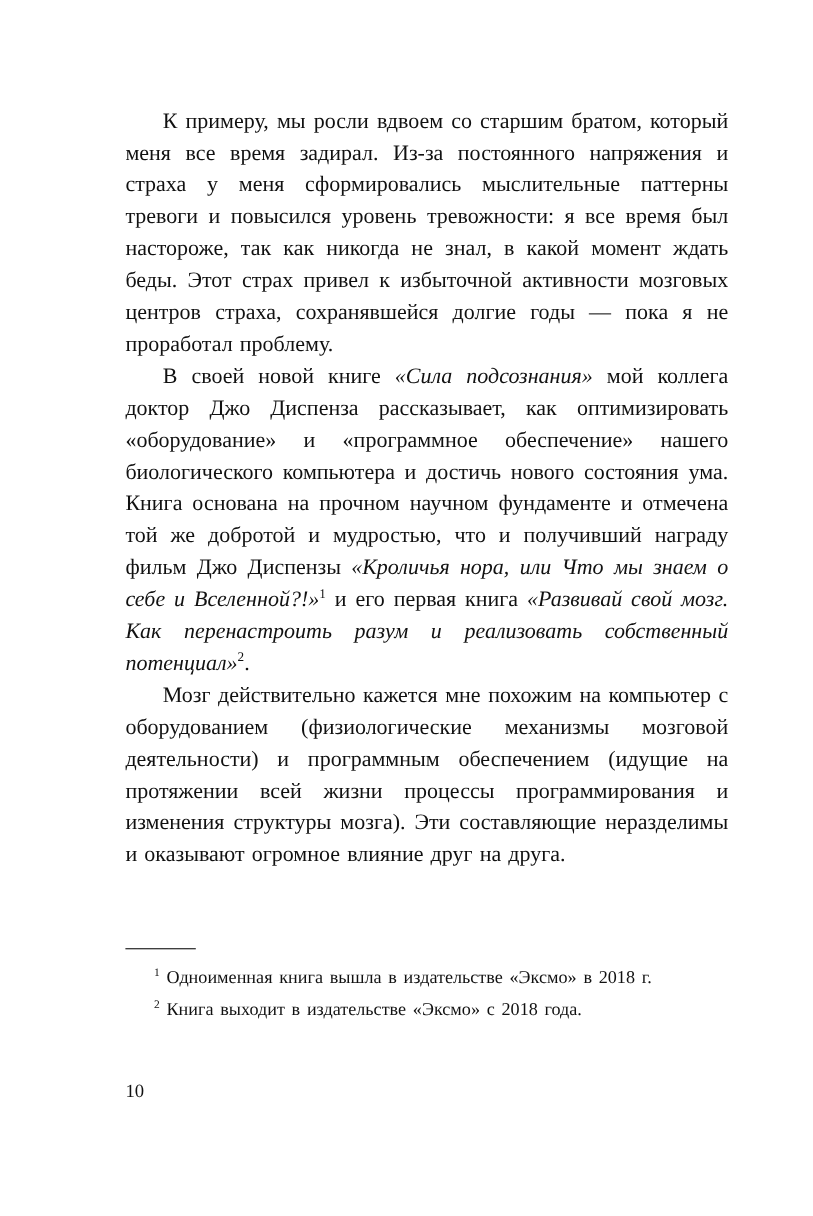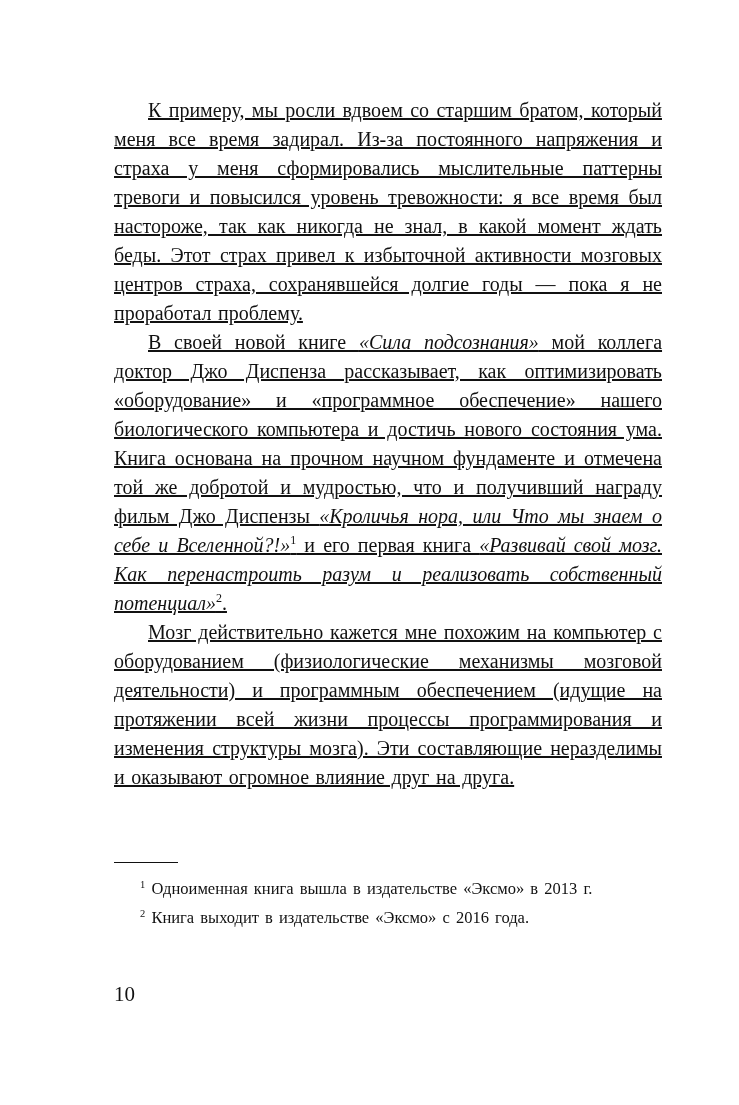--- a/index.html
+++ b/index.html
@@ -19,21 +19,20 @@
     position: absolute;
     top: 0; left: 0;
     width: 739px;
     height: 1105px;
   }
   .text-block {
     position: absolute;
     top: 96px;
     left: 114px;
     width: 548px;
-    text-decoration: underline;
   }
   .text-block p {
     margin: 0;
     font-size: 20px;
     line-height: 29px;
     text-align: justify;
     text-indent: 34px;
     word-spacing: 1.5px;
     hyphens: auto;
     -webkit-hyphens: auto;
@@ -72,21 +71,21 @@
   .page-footer {
     position: absolute;
     top: 982px;
     left: 114px;
     width: 548px;
     display: flex;
     justify-content: space-between;
     align-items: baseline;
   }
   .page-number {
-    font-size: 21px;
+    font-size: 17px;
     text-align: center;
   }
   .running-title {
     font-size: 14.5px;
     letter-spacing: 1.6px;
   }
 </style>
 </head>
 <body>
 
@@ -98,22 +97,22 @@
 
     <p><span>В своей новой книге </span><span class="italic">«Сила подсознания»</span><span> мой коллега доктор Джо Диспенза рассказывает, как оптимизировать «оборудование» и «программное обеспечение» нашего биологического компьютера и достичь нового состояния ума. Книга основана на прочном научном фундаменте и отмечена той же добротой и мудростью, что и получивший награду фильм Джо Диспензы </span><span class="italic">«Кроличья нора, или Что мы знаем о себе и Вселенной?!»</span><sup class="fn-ref">1</sup><span> и его первая книга </span><span class="italic">«Развивай свой мозг. Как перенастроить разум и реализовать собственный потенциал»</span><sup class="fn-ref">2</sup><span>.</span></p>
 
     <p>Мозг действительно кажется мне похожим на компьютер с оборудованием (физиологические механизмы мозговой деятельности) и программным обеспечением (идущие на протяжении всей жизни процессы программирования и изменения структуры мозга). Эти составляющие неразделимы и оказывают огромное влияние друг на друга.</p>
 
   </main>
 
   <section class="footnotes">
     <div class="footnote-rule"></div>
 
-    <p class="footnote"><sup>1</sup><span> Одноименная книга вышла в издательстве «Эксмо» в 2013 г.</span></p>
+    <p class="footnote"><sup>1</sup><span> Одноименная книга вышла в издательстве «Эксмо» в 2018 г.</span></p>
 
-    <p class="footnote"><sup>2</sup><span> Книга выходит в издательстве «Эксмо» с 2016 года.</span></p>
+    <p class="footnote"><sup>2</sup><span> Книга выходит в издательстве «Эксмо» с 2018 года.</span></p>
   </section>
 
   <footer class="page-footer">
     <span class="page-number">10</span>
   </footer>
 
 </div>
 
 </body></html>

